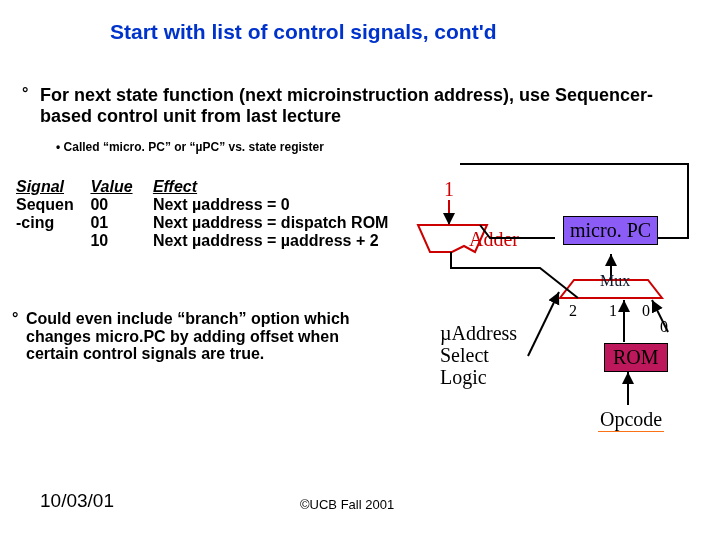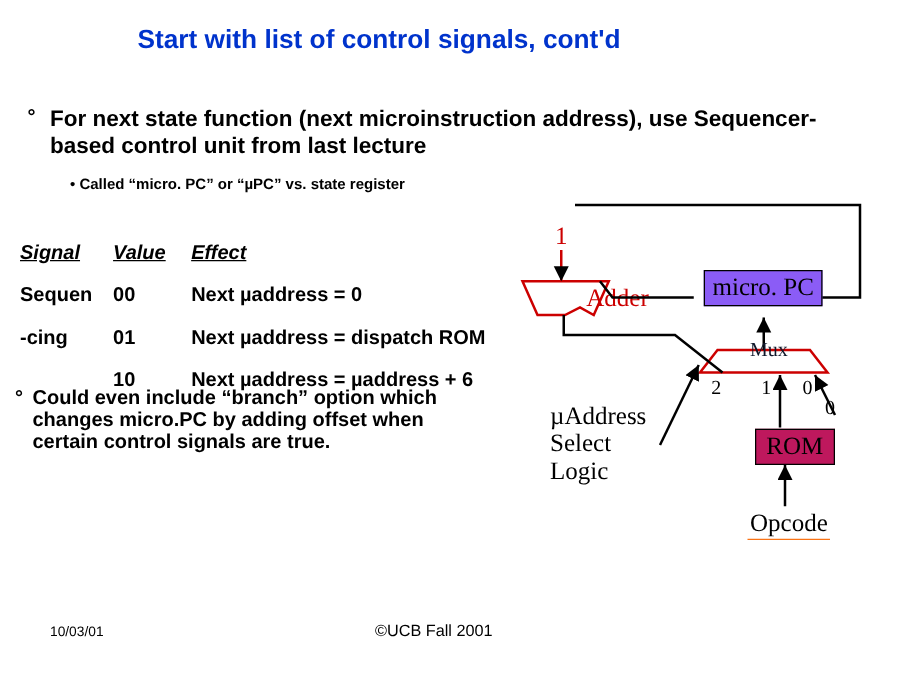--- a/index.html
+++ b/index.html
@@ -46,38 +46,38 @@
     top: 178px;
     left: 16px;
     font-size: 16px;
     line-height: 1.12;
   }
   .table-header {
     font-weight: bold;
     font-style: italic;
     text-decoration: underline;
   }
-  .row { white-space: nowrap; margin-top: 16px; }
+  .row { white-space: nowrap; }
   .sig { display:inline-block; width: 70px; font-weight: bold; vertical-align: top;}
   .val { display:inline-block; width: 58px; font-weight: bold; vertical-align: top;}
   .eff { display:inline-block; font-weight: bold; vertical-align: top;}
   .branch-point {
     position: absolute;
     top: 310px;
     left: 26px;
     font-size: 16px;
     font-weight: bold;
     line-height: 1.1;
     width: 360px;
   }
   .footer-left {
     position: absolute;
     bottom: 28px;
     left: 40px;
-    font-size: 11px;
+    font-size: 19px;
   }
   .footer-center {
     position: absolute;
     bottom: 28px;
     left: 300px;
     font-size: 13px;
   }
   
   .diag-label {
     position: absolute;
@@ -129,21 +129,21 @@
     <span class="eff">Next µaddress = 0</span>
   </div>
   <div class="row">
     <span class="sig"> -cing</span>
     <span class="val">01</span>
     <span class="eff">Next µaddress = dispatch ROM</span>
   </div>
   <div class="row">
     <span class="sig"></span>
     <span class="val">10</span>
-    <span class="eff">Next  µaddress =  µaddress + 6</span>
+    <span class="eff">Next  µaddress =  µaddress + 2</span>
   </div>
 </div>
 
 <div class="branch-point">
   <span class="bullet-deg" style="left:-14px; top:0;">°</span>
   <span>Could even include “branch” option which changes micro.PC by adding offset when certain control signals are true.</span>
 </div>
 
 <svg class="diagram" viewBox="0 0 720 540">
   <defs>

